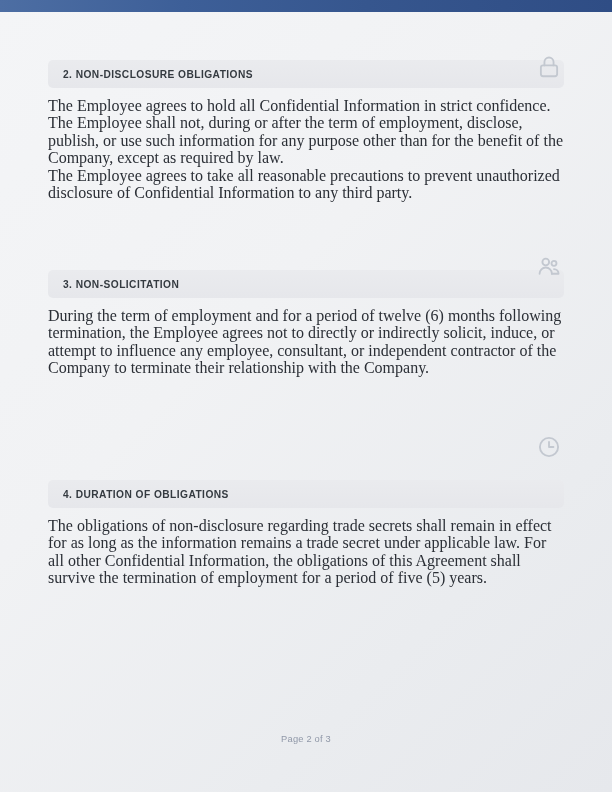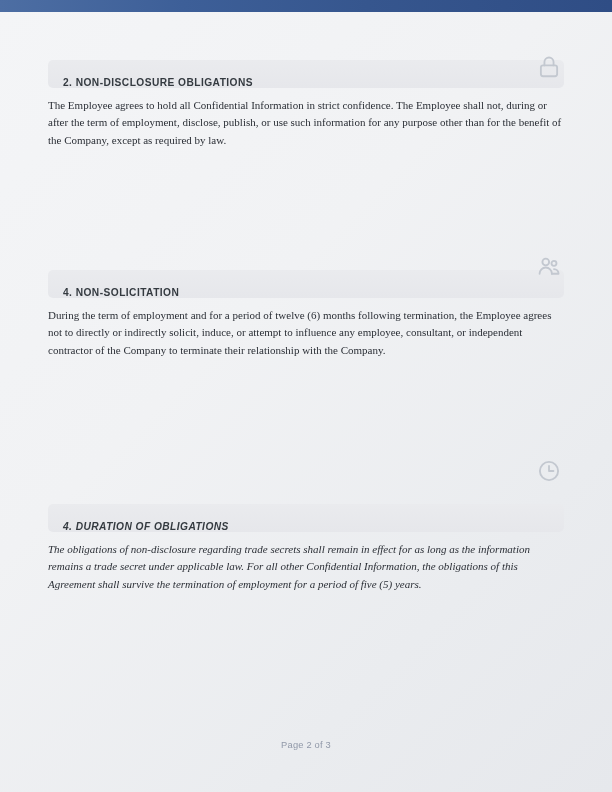--- a/index.html
+++ b/index.html
@@ -56,59 +56,59 @@
   .section-icon svg {
     display: block;
   }
 
   .section-header {
     margin: 0 48px;
     height: 28px;
     border-radius: 5px;
     background: linear-gradient(180deg, #eaebee 0%, #e6e7eb 100%);
     display: flex;
-    align-items: flex-end;
+    align-items: center;
     padding-left: 15px;
     box-sizing: border-box;
   }
   .section-header .title {
     font-family: "Liberation Sans", sans-serif;
     font-size: 10.2px;
     font-weight: bold;
     letter-spacing: 0.45px;
     color: #343a40;
     white-space: nowrap;
   }
 
   .body-text {
     margin: 0 48px;
     padding-top: 9px;
     font-family: "Liberation Serif", serif;
-    font-size: 11px;
+    font-size: 16px;
     line-height: 17.4px;
     color: #2b2f36;
     text-align: left;
   }
   .body-text p {
     margin: 0;
   }
 
   
   #sec-2        { position: absolute; top: 48px;  left: 0; width: 612px; }
   #sec-2-icon   { top: -8px; }
 
   #sec-3        { position: absolute; top: 258px; left: 0; width: 612px; }
   #sec-3-icon   { top: -18px; }
 
-  #sec-4        { position: absolute; top: 492px; left: 0; width: 612px; font-style: italic; }
+  #sec-4        { position: absolute; top: 468px; left: 0; width: 612px; }
   #sec-4-icon   { top: -48px; }
 
   .footer {
     position: absolute;
-    bottom: 40px;
+    bottom: 46px;
     left: 0;
     width: 612px;
     text-align: center;
   }
   .footer .page-num {
     font-family: "Liberation Sans", sans-serif;
     font-size: 9.3px;
     color: #9098a8;
     letter-spacing: 0.2px;
   }
@@ -127,34 +127,35 @@
         <svg width="26" height="26" viewBox="0 0 24 24" fill="none" stroke="currentColor" stroke-width="1.7" stroke-linecap="round" stroke-linejoin="round">
           <rect x="4.5" y="10.5" width="15" height="10" rx="2"></rect>
           <path d="M7.8 10.5 V7.4 a4.2 4.2 0 0 1 8.4 0 V10.5"></path>
         </svg>
       </div>
       <div class="section-header">
         <span class="title">2. NON-DISCLOSURE OBLIGATIONS</span>
       </div>
       <div class="body-text">
         <p>The Employee agrees to hold all Confidential Information in strict confidence. The Employee shall not, during or after the term of employment, disclose, publish, or use such information for any purpose other than for the benefit of the Company, except as required by law.</p>
+        <p>The Employee agrees to take all reasonable precautions to prevent unauthorized disclosure of Confidential Information to any third party.</p>
       </div>
     </div>
 
     <div class="section" id="sec-3">
       <div class="section-icon" id="sec-3-icon">
         <svg width="26" height="26" viewBox="0 0 24 24" fill="none" stroke="currentColor" stroke-width="1.7" stroke-linecap="round" stroke-linejoin="round">
           <circle cx="9" cy="7.4" r="3.1"></circle>
           <path d="M3.3 18.2 a5.7 5.7 0 0 1 11.4 0"></path>
           <circle cx="16.6" cy="8.6" r="2.3"></circle>
           <path d="M14.6 18.2 h6.2 a4.3 4.3 0 0 0 -4.2 -4.3"></path>
         </svg>
       </div>
       <div class="section-header">
-        <span class="title">4. NON-SOLICITATION</span>
+        <span class="title">3. NON-SOLICITATION</span>
       </div>
       <div class="body-text">
         <p>During the term of employment and for a period of twelve (6) months following termination, the Employee agrees not to directly or indirectly solicit, induce, or attempt to influence any employee, consultant, or independent contractor of the Company to terminate their relationship with the Company.</p>
       </div>
     </div>
 
     <div class="section" id="sec-4">
       <div class="section-icon" id="sec-4-icon">
         <svg width="26" height="26" viewBox="0 0 24 24" fill="none" stroke="currentColor" stroke-width="1.7" stroke-linecap="round" stroke-linejoin="round">
           <circle cx="12" cy="12" r="8.4"></circle>

